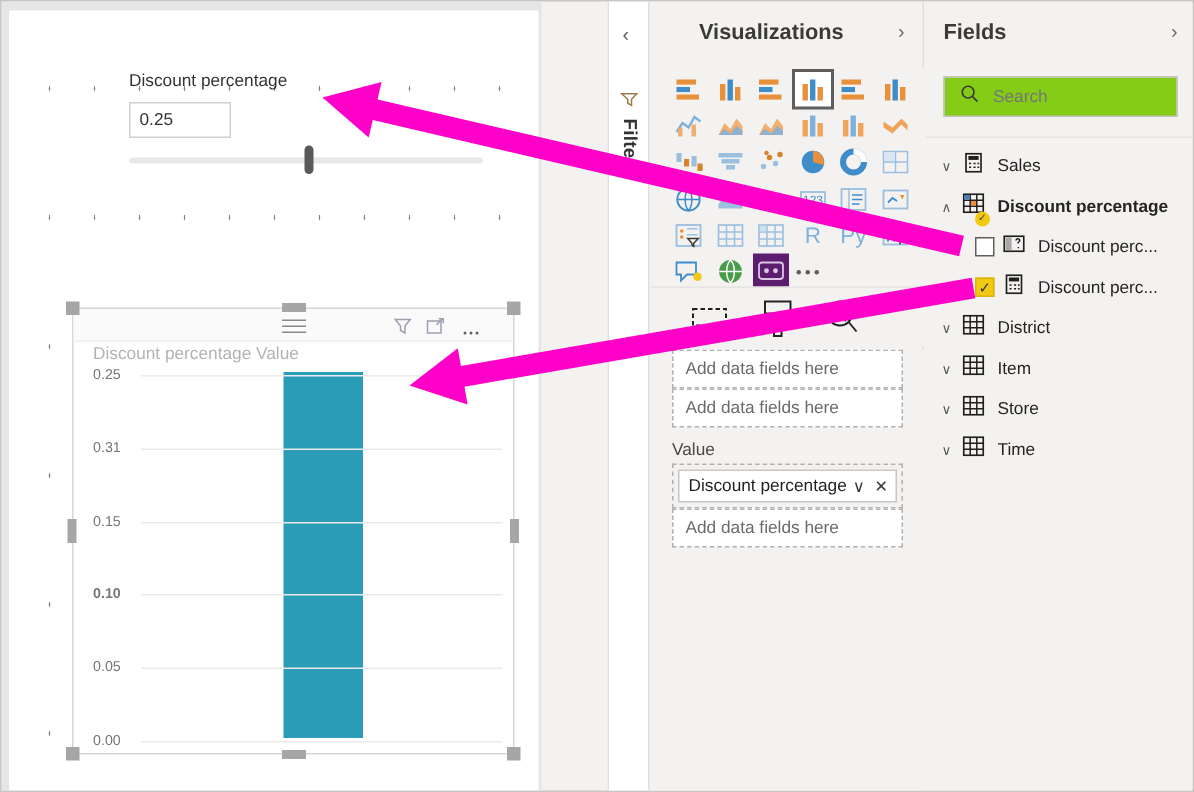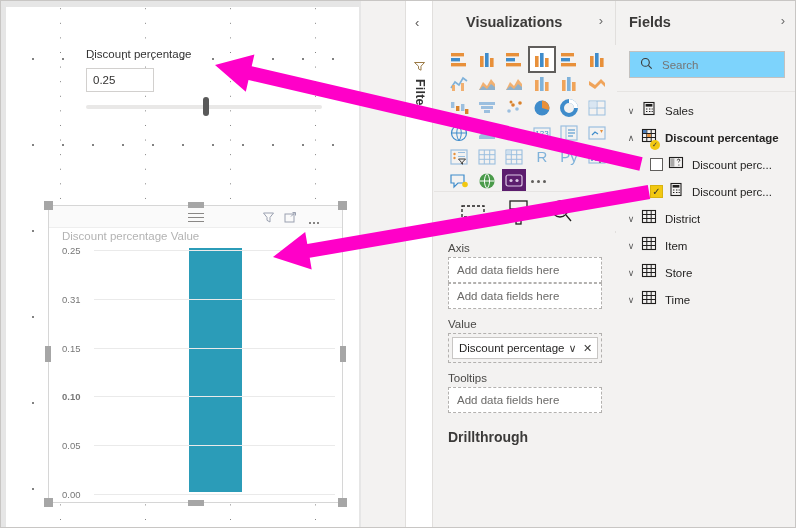--- a/index.html
+++ b/index.html
@@ -278,21 +278,21 @@
 
   
   #fields-pane {
     position: absolute; left: 616px; top: 0;
     width: 180px; height: 528px;
     background: #f3f2f1;
   }
   #search-box {
     position: absolute; left: 12px; top: 50px;
     width: 156px; height: 27px;
-    background: #7dd3fc; border: 1px solid #c3c1bf;
+    background: #84cc16; border: 1px solid #c3c1bf;
     display: flex; align-items: center;
   }
   #search-icon { margin: 0 7px 0 10px; }
   #search-input {
     border: 0; outline: 0; background: transparent;
     font-size: 11.5px; color: #605e5c;
     font-family: "Liberation Sans", sans-serif;
     width: 110px;
   }
   #field-tree {
@@ -674,40 +674,37 @@
           <circle cx="14" cy="12" r="8" fill="none" stroke="#201f1e" stroke-width="1.3"></circle>
           <path d="M8 6c2 5 5 9 10 11" fill="none" stroke="#201f1e" stroke-width="1"></path>
           <path d="M10 5.5c2 5 5 9 10 11" fill="none" stroke="#201f1e" stroke-width="0.8"></path>
           <path d="M13 4.6c1.6 5 4 8.6 8.6 11.2" fill="none" stroke="#201f1e" stroke-width="0.8"></path>
           <path d="M20 18l5 6" fill="none" stroke="#201f1e" stroke-width="1.3"></path>
         </svg>
       </div>
     </div>
 
     <div id="wells">
-        <div class="well-label">Axis</div>
         <div class="well-box">
           <span class="well-placeholder">Add data fields here</span>
         </div>
         <div class="well-box">
           <span class="well-placeholder">Add data fields here</span>
         </div>
         <div class="well-label">Value</div>
         <div class="well-box filled">
           <div class="chip">
             <span class="chip-text">Discount percentage Va</span>
             <span class="chip-btn">∨</span>
             <span class="chip-btn">✕</span>
           </div>
         </div>
-        <div class="well-label">Tooltips</div>
         <div class="well-box">
           <span class="well-placeholder">Add data fields here</span>
         </div>
-        <div id="drillthrough">Drillthrough</div>
       </div>
   </div>
 
   <div id="fields-pane">
     <div class="pane-head">
       <div class="pane-title">Fields</div>
       <div class="pane-expand">›</div>
     </div>
     <div id="search-box">
       <span id="search-icon">

